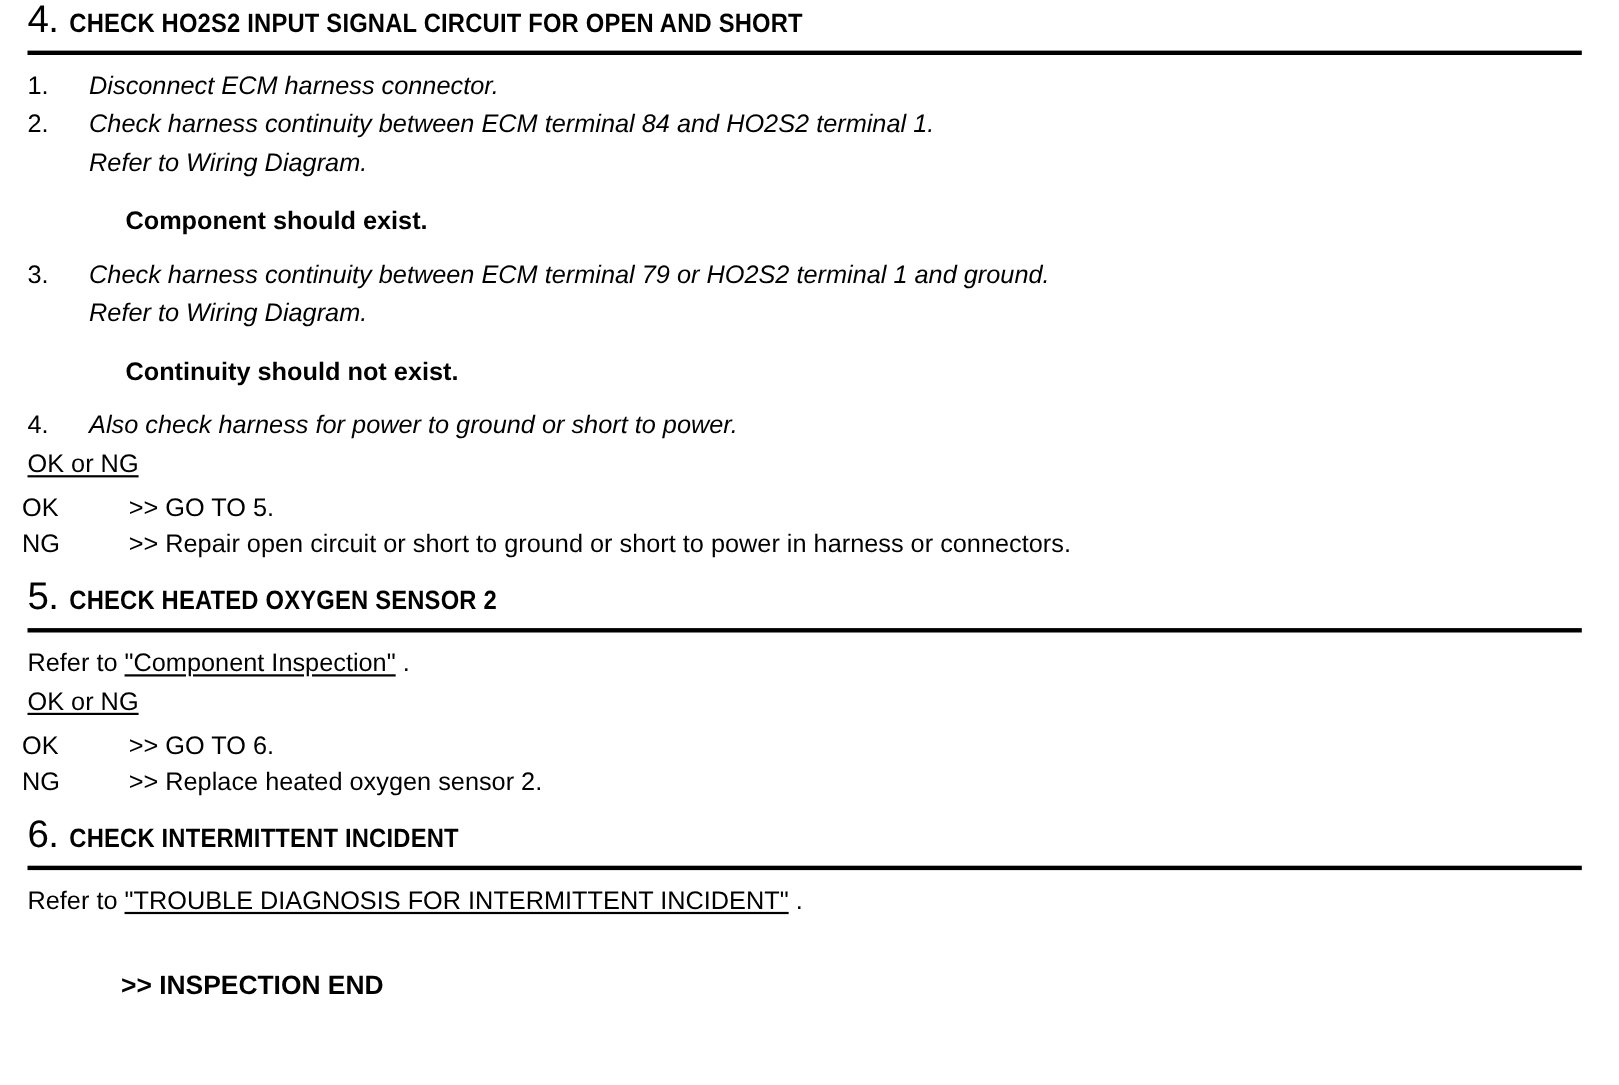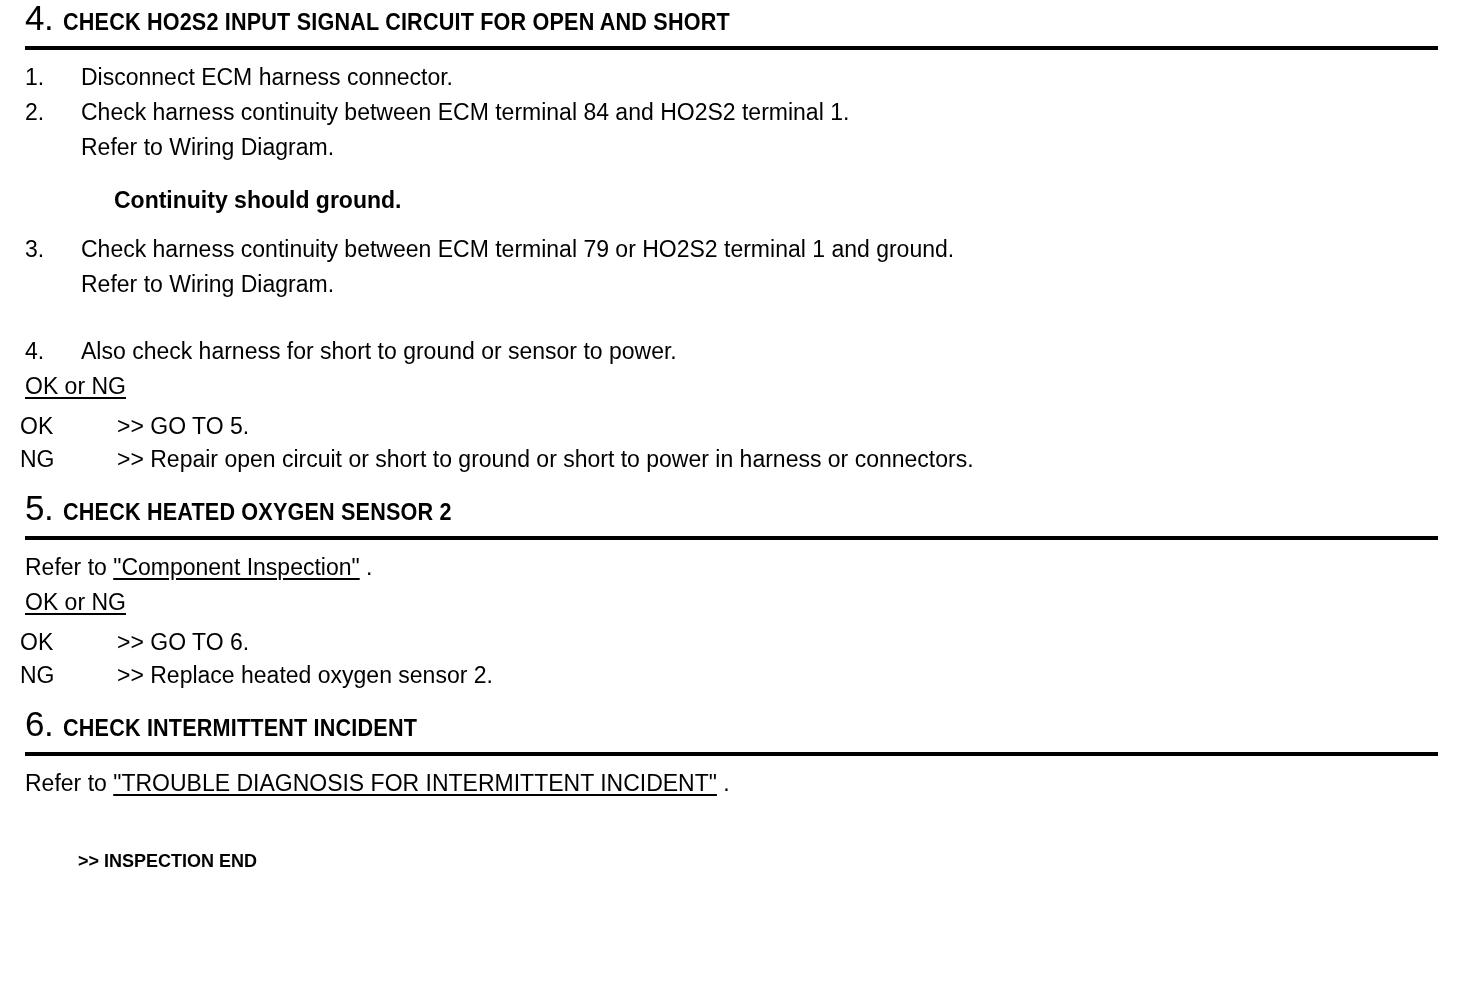--- a/index.html
+++ b/index.html
@@ -66,20 +66,21 @@
     font-size: 23px;
     line-height: 35px;
   }
   .num-item .num {
     width: 56px;
     flex: 0 0 56px;
     white-space: pre;
   }
   .num-item .txt {
     white-space: pre-line;
+    font-style: italic;
   }
   .bold-note {
     font-size: 23px;
     font-weight: bold;
     line-height: 35px;
     padding-left: 89px;
     white-space: pre;
   }
   .underlined {
     text-decoration: underline;
@@ -101,24 +102,24 @@
   .result-row .res-label {
     width: 97px;
     flex: 0 0 97px;
     white-space: pre;
   }
   .result-row .res-text {
     white-space: pre;
   }
 
   .end-line {
-    font-size: 18px;
+    font-size: 24px;
     font-weight: bold;
     line-height: 33px;
-    padding-left: 78px;
+    padding-left: 110px;
     white-space: pre;
   }
 
   .sp-6 { height: 6px; }
   .sp-10 { height: 10px; }
   .sp-14 { height: 14px; }
   .sp-18 { height: 18px; }
   .sp-44 { height: 44px; }
 </style>
 </head>
@@ -138,35 +139,36 @@
       <span class="num">1.</span>
       <span class="txt">Disconnect ECM harness connector.</span>
     </div>
     <div class="num-item">
       <span class="num">2.</span>
       <span class="txt">Check harness continuity between ECM terminal 84 and HO2S2 terminal 1.
 Refer to Wiring Diagram.</span>
     </div>
 
     <div class="sp-18"></div>
-    <div class="bold-note">Continuity should ground.</div>
+    <div class="bold-note">Component should exist.</div>
     <div class="sp-14"></div>
 
     <div class="num-item">
       <span class="num">3.</span>
       <span class="txt">Check harness continuity between ECM terminal 79 or HO2S2 terminal 1 and ground.
 Refer to Wiring Diagram.</span>
     </div>
 
     <div class="sp-18"></div>
+    <div class="bold-note">Continuity should not exist.</div>
     <div class="sp-14"></div>
 
     <div class="num-item">
       <span class="num">4.</span>
-      <span class="txt">Also check harness for short to ground or sensor to power.</span>
+      <span class="txt">Also check harness for power to ground or short to power.</span>
     </div>
 
     <div class="line"><span class="underlined">OK or NG</span></div>
   </div>
 
   <div class="sp-6"></div>
   <div class="result-row">
     <span class="res-label">OK</span>
     <span class="res-text">&gt;&gt; GO TO 5.</span>
   </div>

